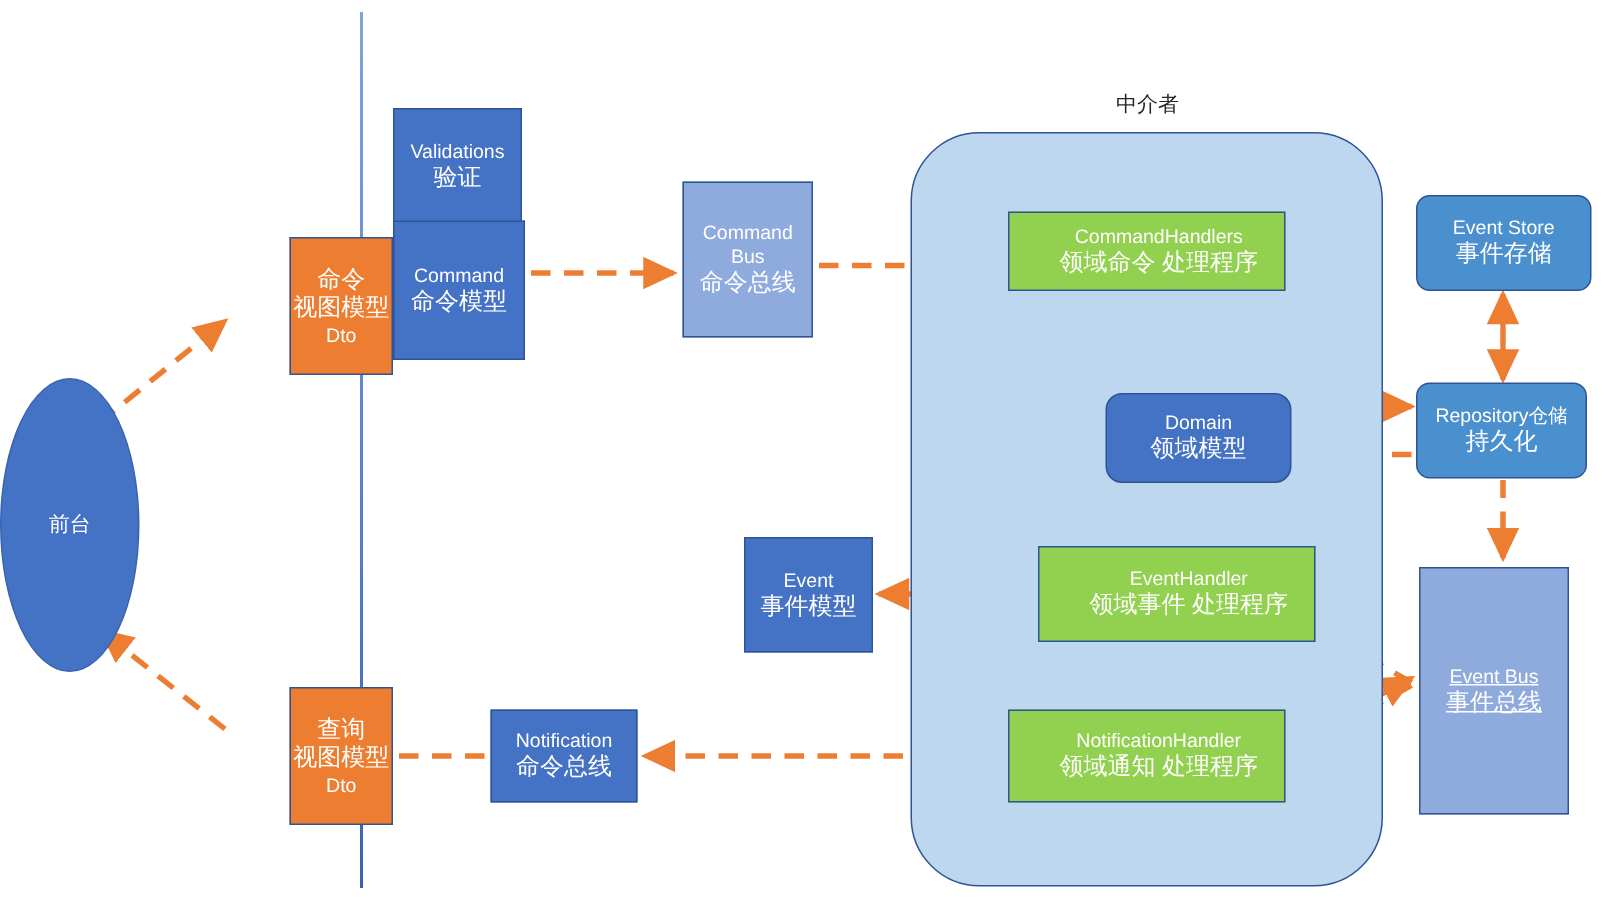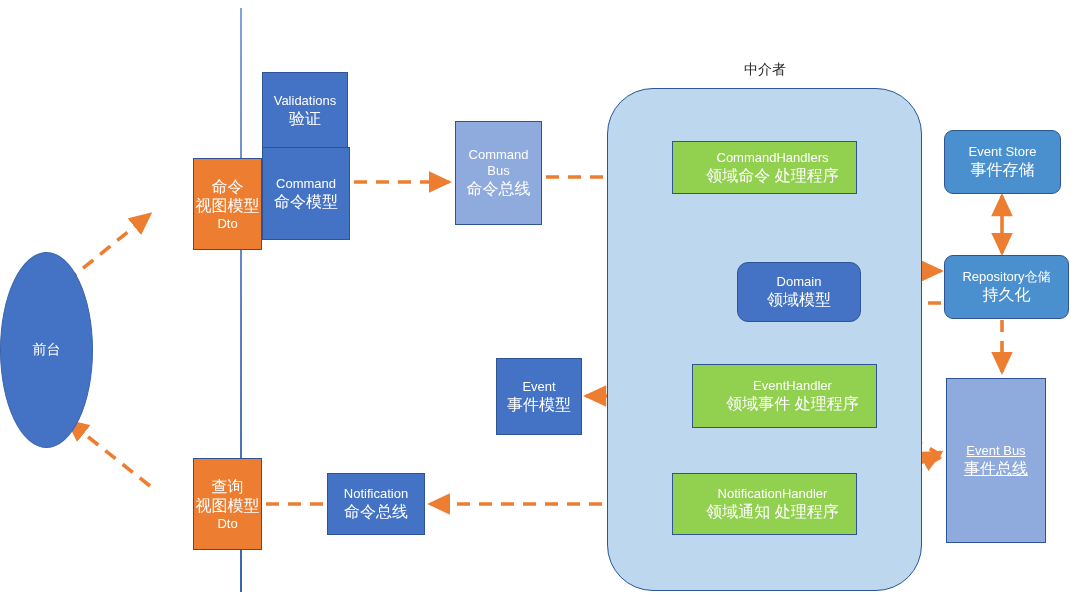--- a/index.html
+++ b/index.html
@@ -189,21 +189,21 @@
   <div class="node fill-domain rounded-md" style="left:701px; top:262px; width:124px; height:60px;">
     <span class="ln lat">Domain</span>
     <span class="ln cjk">领域模型</span>
   </div>
 
   <div class="node fill-blue-med rounded-sm" style="left:944px; top:130px; width:117px; height:64px;">
     <span class="ln lat">Event Store</span>
     <span class="ln cjk">事件存储</span>
   </div>
 
-  <div class="node fill-blue-med rounded-sm" style="left:944px; top:255px; width:125px; height:64px;">
+  <div class="node fill-blue-med rounded-sm" style="left:944px; top:255px; width:114px; height:64px;">
     <span class="ln lat">Repository仓储</span>
     <span class="ln cjk">持久化</span>
   </div>
 
   <div class="node fill-blue" style="left:496px; top:358px; width:86px; height:77px;">
     <span class="ln lat">Event</span>
     <span class="ln cjk">事件模型</span>
   </div>
 
   <div class="node fill-green" style="left:692px; top:364px; width:185px; height:64px;">

